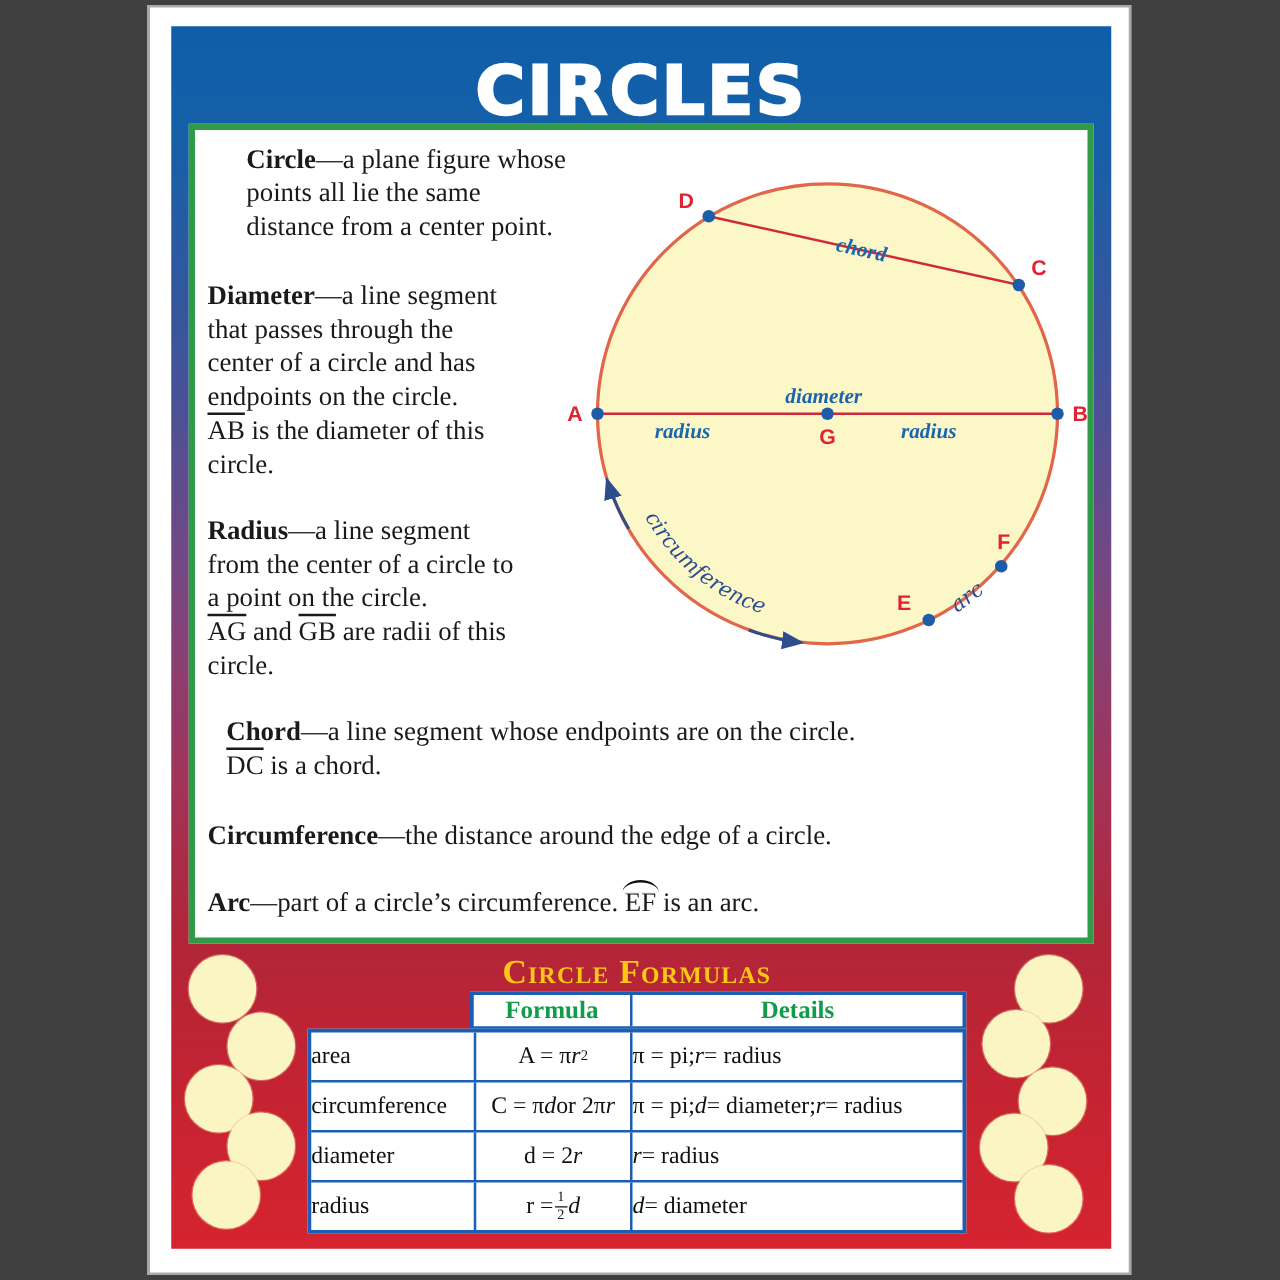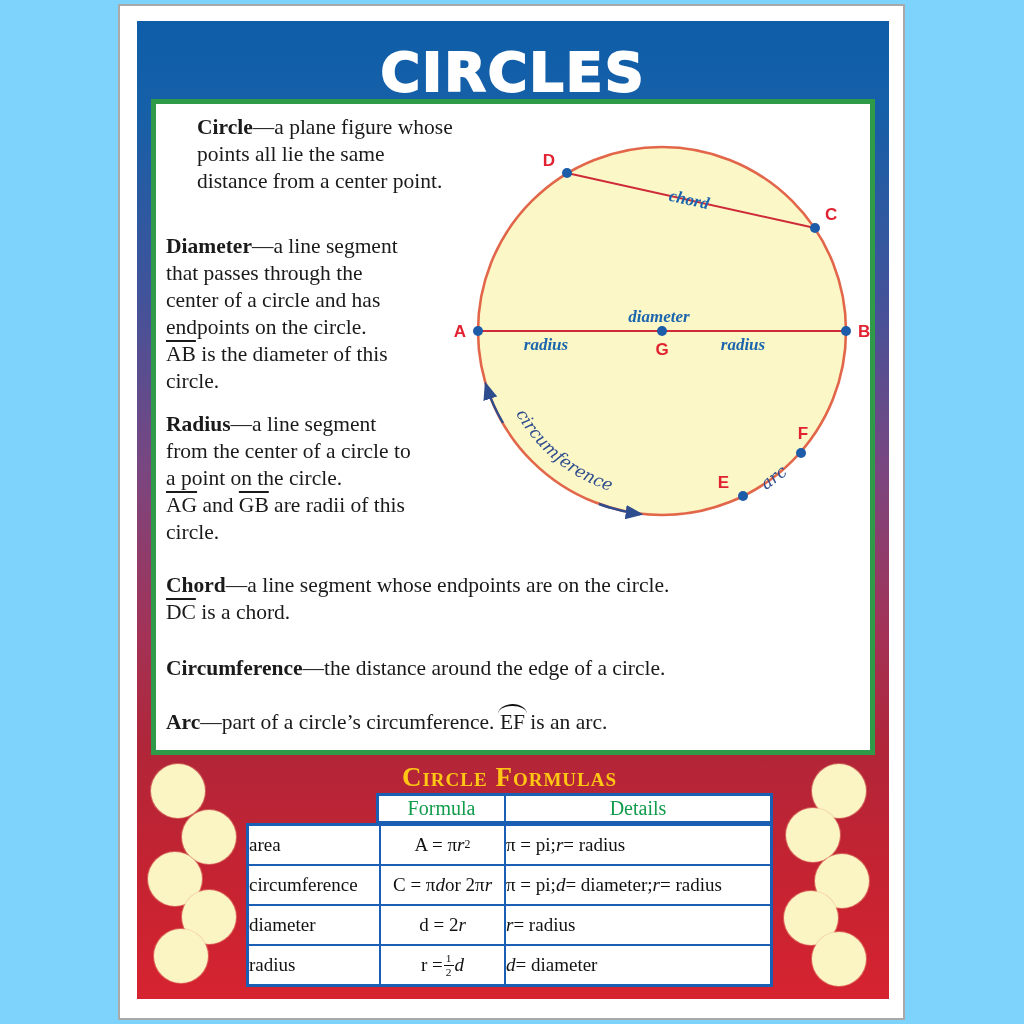--- a/index.html
+++ b/index.html
@@ -1,53 +1,53 @@
 <!DOCTYPE html>
 <html><head>
 <meta charset="utf-8">
 <style>
   html,body{margin:0;padding:0;background:#fff;}
-  .stage{position:relative;width:1024px;height:1024px;background:#7dd3fc;overflow:hidden;
+  .stage{position:relative;width:1024px;height:1024px;background:#404040;overflow:hidden;
          font-family:"Liberation Serif",serif;}
   .frame{position:absolute;left:118px;top:4px;width:787px;height:1016px;
          border:2px solid #a9a9a9;background:#fff;box-sizing:border-box;}
   .poster{position:absolute;left:17px;top:15px;width:752px;height:978px;
           background:linear-gradient(180deg,#0f5da9 0%,#1560a8 9%,#41539a 28%,
             #7a4680 46%,#a23358 62%,#b02639 74%,#c32332 86%,#d62330 100%);}
   .poster-title{position:absolute;left:0;top:20px;width:100%;text-align:center;
         font-family:"DejaVu Sans",sans-serif;font-weight:bold;font-size:54px;
         letter-spacing:2px;color:#fff;-webkit-text-stroke:2px #ffffff;}
   
   .panel{position:absolute;left:14px;top:78px;width:724px;height:656px;
          background:#fff;border:5px solid #2f9b48;box-sizing:border-box;}
   .def{position:absolute;font-size:21.5px;line-height:27px;color:#1a1a1a;}
   .def b{font-weight:bold;}
   .d0{left:10px;top:10px;width:360px;margin-left:31px;}
-  .d1{left:10px;top:129px;width:360px;}
+  .d1{left:10px;top:119px;width:360px;}
   .d2{left:10px;top:307px;width:380px;}
-  .d3{left:10px;top:468px;width:695px;}
+  .d3{left:25px;top:468px;width:695px;}
   .d4{left:10px;top:551px;width:695px;}
   .d5{left:10px;top:605px;width:695px;}
   .ov{text-decoration:overline;}
   .arcover{position:relative;display:inline-block;}
   .arcover::before{content:'';position:absolute;left:-2px;right:-2px;top:-5px;height:8px;
         border-top:2px solid #111;border-radius:50% 50% 0 0 / 100% 100% 0 0;}
   .diagram{position:absolute;left:0;top:0;width:714px;height:646px;pointer-events:none;}
   .pt-dot{fill:#1c5ca8;}
   .pt-label{font-family:"Liberation Sans",sans-serif;font-weight:bold;font-size:17px;fill:#e02231;}
   .dlabel{font-family:"Liberation Serif",serif;font-style:italic;font-weight:bold;
           font-size:17px;fill:#1a65ae;}
   .script{font-family:"DejaVu Serif",serif;font-style:italic;font-size:17px;fill:#2e4d8e;}
   
   .formulas-title{position:absolute;left:109px;top:741px;width:527px;text-align:center;
         font-variant:small-caps;font-weight:bold;font-size:27px;color:#ffc713;letter-spacing:1px;}
   .thead{position:absolute;left:239px;top:772px;width:397px;height:31px;display:flex;
          border:3px solid #1a5fb4;background:#fff;box-sizing:border-box;}
   .thcell{display:flex;align-items:center;justify-content:center;
-          font-weight:normal;font-size:20px;color:#109c4b;}
+          font-weight:bold;font-size:20px;color:#109c4b;}
   .th-formula{width:125px;box-sizing:border-box;}
   .th-details{flex:1;border-left:2px solid #1a5fb4;box-sizing:border-box;}
   .tbody{position:absolute;left:109px;top:802px;width:527px;height:164px;
          display:flex;flex-direction:column;border:3px solid #1a5fb4;background:#fff;
          box-sizing:border-box;}
   .trow{flex:1;display:flex;box-sizing:border-box;}
   .trow + .trow{border-top:2px solid #1a5fb4;}
   .tcell{display:flex;align-items:center;font-size:19px;color:#111;
          box-sizing:border-box;}
   .c-label{width:130px;}

